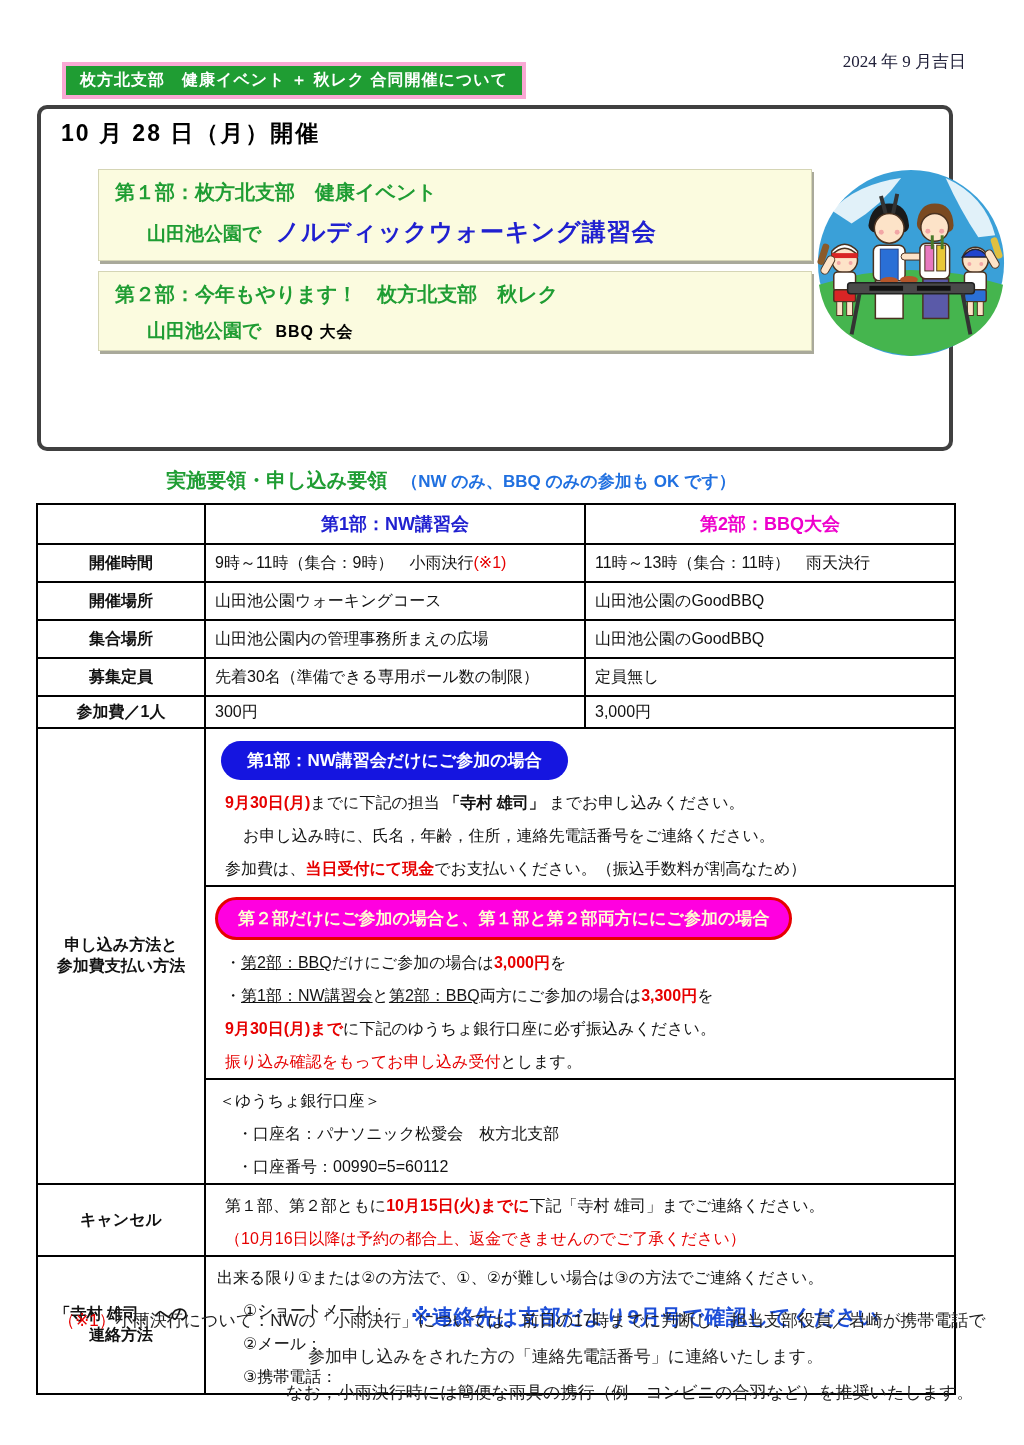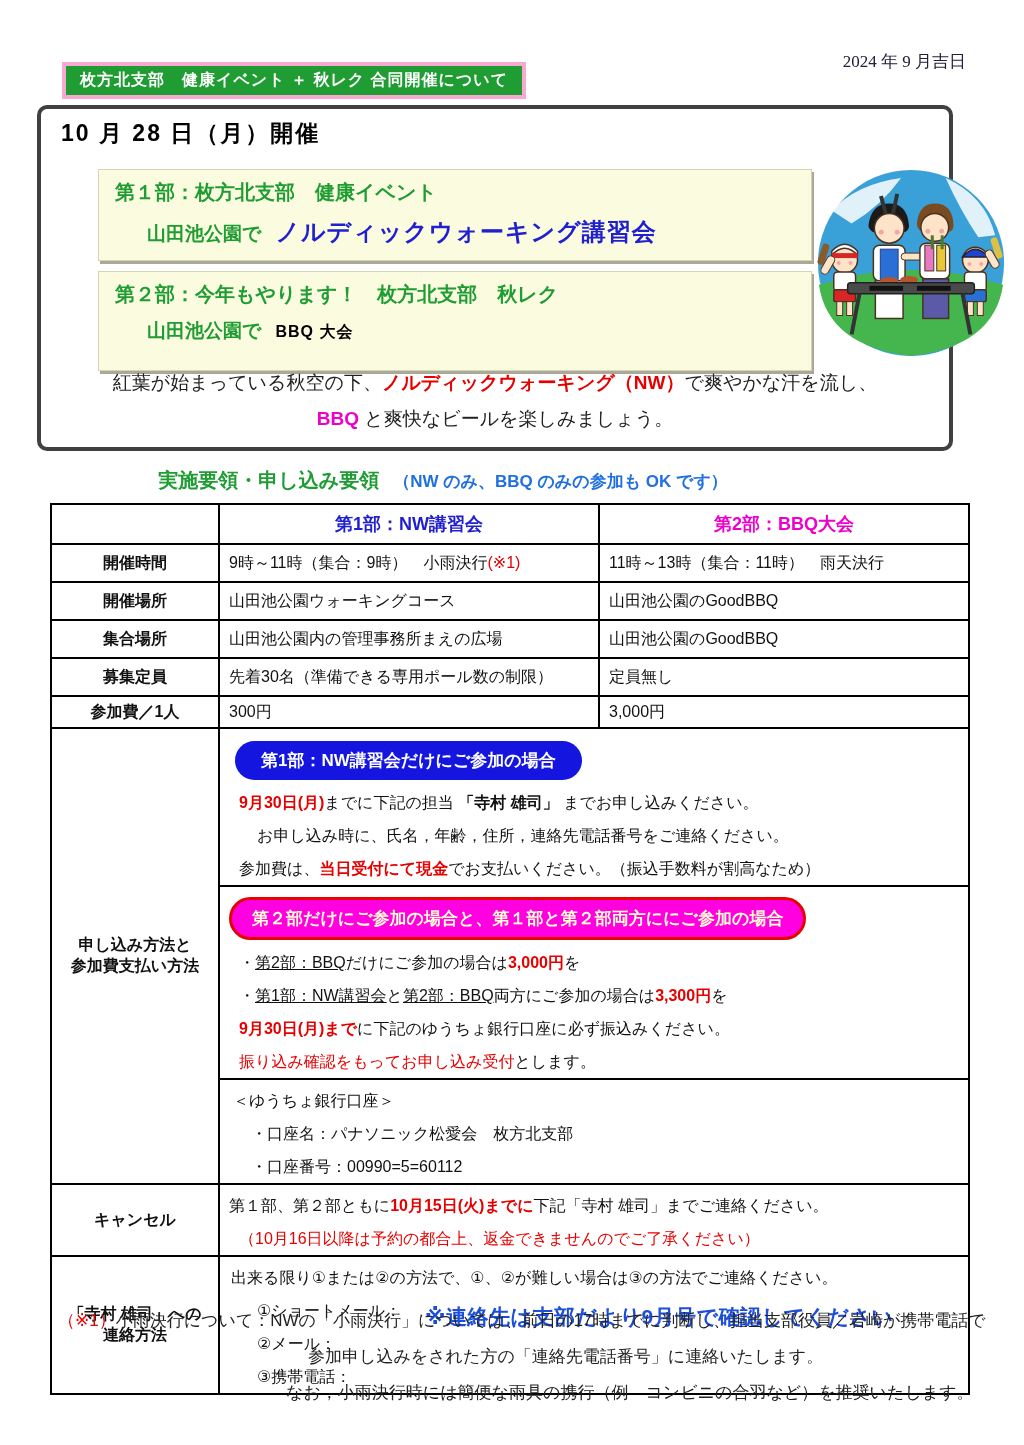--- a/index.html
+++ b/index.html
@@ -22,36 +22,36 @@
     position:absolute;left:37px;top:105px;width:908px;height:338px;
     border:4px solid #404040;border-radius:10px;background:#fff;
   }
   .event-title{margin:9px 0 0 20px;font-size:23px;font-weight:bold;letter-spacing:2px;color:#000;}
   .ybox{
     position:absolute;left:57px;width:714px;background:#fbfbdf;
     border:1px solid #d5d5b5;box-shadow:2px 3px 0 #a9a99a;
     padding:9px 0 0 16px;box-sizing:border-box;
   }
   .ybox1{top:60px;height:92px;}
-  .ybox2{top:162px;height:100px;}
+  .ybox2{top:162px;height:80px;}
   .ybox .l1{color:#1f9d33;font-weight:bold;font-size:20px;}
   .ybox .l2{margin:10px 0 0 32px;font-size:19px;}
   .prefix{color:#1f9d33;font-weight:bold;}
   .nw-main{color:#2020d0;font-weight:bold;font-size:24px;margin-left:14px;letter-spacing:1px;}
   .bbq-main{color:#000000;font-weight:bold;font-size:16px;margin-left:14px;letter-spacing:1px;}
   .closing{position:absolute;left:0;top:256px;width:100%;text-align:center;font-size:19px;line-height:36px;color:#222;}
   .redbold{color:#e60000;font-weight:bold;}
   .red{color:#e60000;}
   .magenta-bold{color:#ee00cc;font-weight:bold;}
   .clipart{position:absolute;left:812px;top:166px;width:198px;height:198px;z-index:5;}
-  .section-title{position:absolute;top:467px;left:0;width:886px;text-align:center;}
+  .section-title{position:absolute;top:467px;left:8px;width:886px;text-align:center;}
   .section-title .g{color:#1f9d33;font-weight:bold;font-size:20px;}
   .section-title .b{color:#2070e0;font-weight:bold;font-size:17px;margin-left:14px;}
   table.main{
-    position:absolute;left:50px;top:503px;width:918px;
+    position:absolute;left:36px;top:503px;width:918px;
     border-collapse:collapse;table-layout:fixed;background:#fff;
   }
   table.main td{
     border:2px solid #000;font-size:16px;padding:2px 9px;
     vertical-align:middle;overflow:hidden;
   }
   td.lbl{text-align:center;font-weight:bold;padding:2px 2px;margin-top:24px;}
   tr.hdr td{height:34px;text-align:center;font-weight:bold;font-size:18px;}
   .hdr-p1{color:#2020d0;}
   .hdr-p2{color:#ee00cc;}
@@ -98,28 +98,20 @@
     </div>
   </div>
 
   <div class="ybox ybox2">
     <div class="l1">第２部：今年もやります！　枚方北支部　秋レク</div>
     <div class="l2">
       <span class="prefix">山田池公園で</span><span class="bbq-main">BBQ 大会</span>
     </div>
   </div>
 
-  <div class="closing">
-    <div>
-      <span>紅葉が始まっている秋空の下、</span><span class="redbold">ノルディックウォーキング（NW）</span><span>で爽やかな汗を流し、</span>
-    </div>
-    <div>
-      <span class="magenta-bold">BBQ</span><span> と爽快なビールを楽しみましょう。</span>
-    </div>
-  </div>
 </div>
 
 <svg class="clipart" viewBox="0 0 200 200" aria-hidden="true">
 
   <circle cx="100" cy="98" r="94" fill="#3aa0d8"></circle>
   <path d="M20 45 Q45 18 90 12 Q70 40 40 58 Z" fill="#ffffff" opacity="0.85"></path>
   <path d="M185 70 Q175 30 135 12 Q150 45 168 72 Z" fill="#ffffff" opacity="0.85"></path>
 
   <path d="M7 120 Q100 90 193 120 Q184 182 100 192 Q16 182 7 120 Z" fill="#45b54e"></path>
 
@@ -274,21 +266,21 @@
     <td class="big bank" colspan="2" style="height:86px;">
       <div class="p">＜ゆうちょ銀行口座＞</div>
       <div class="p ind">・口座名：パナソニック松愛会　枚方北支部</div>
       <div class="p ind">・口座番号：00990=5=60112</div>
     </td>
   </tr>
 
   <tr>
     <td class="lbl">キャンセル</td>
     <td class="big" colspan="2" style="height:56px;">
-      <div class="p" style="margin-left:0;">
+      <div class="p" style="margin-left:10px;">
         <span>第１部、第２部ともに</span><span class="redbold">10月15日(火)までに</span><span>下記「寺村 雄司」までご連絡ください。</span>
       </div>
       <div class="p red" style="margin-left:10px;">（10月16日以降は予約の都合上、返金できませんのでご了承ください）</div>
     </td>
   </tr>
 
   <tr>
     <td class="lbl">
       <div>「寺村 雄司」への</div>
       <div>連絡方法</div>

